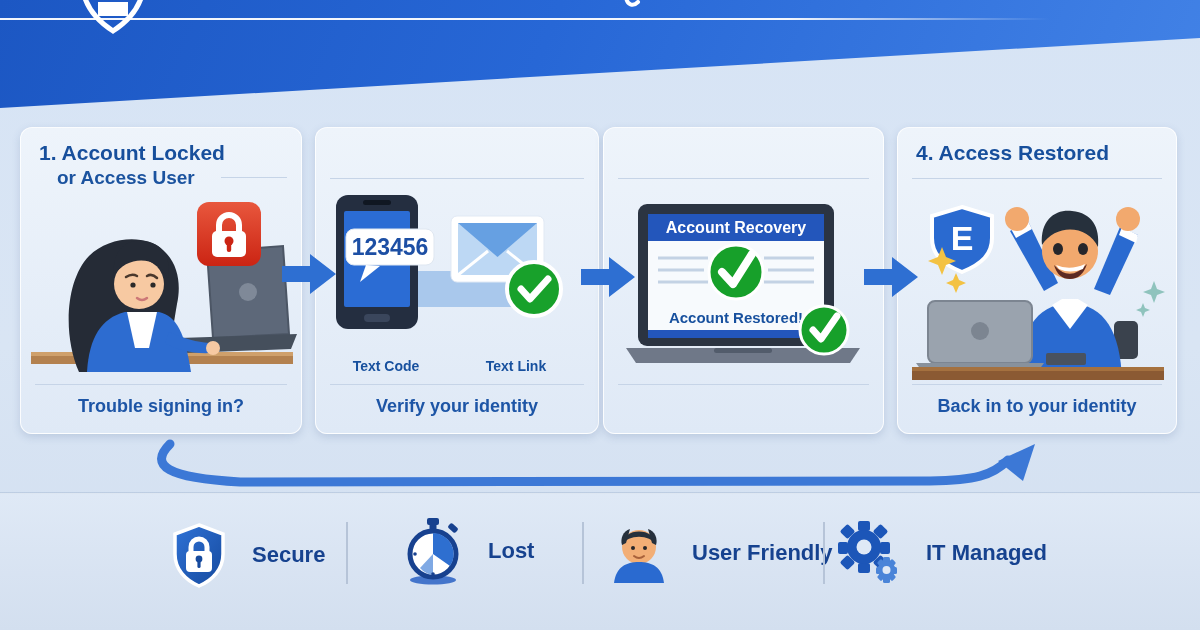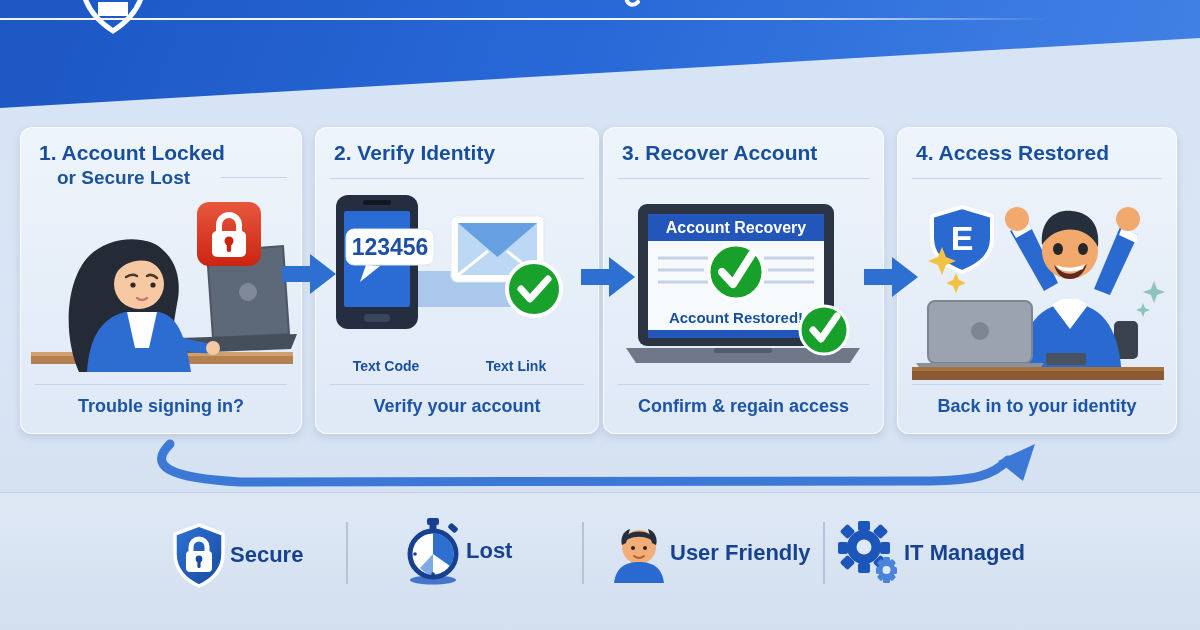--- a/index.html
+++ b/index.html
@@ -31,21 +31,21 @@
   .mini-label{position:absolute;top:230px;font-size:14px;font-weight:bold;color:#17509e;text-align:center;}
   
   .step-arrow{position:absolute;z-index:5;}
   
   .swoosh{position:absolute;left:0;top:432px;z-index:4;}
   .section-divider{position:absolute;left:0;top:492px;width:1200px;height:2px;
     background:linear-gradient(180deg,rgba(140,165,200,.55),rgba(255,255,255,.6));}
   .bottom-bg{position:absolute;left:0;top:494px;width:1200px;height:136px;
     background:linear-gradient(180deg,#dfe9f6 0%,#d3dfef 100%);}
   
-  .feature{position:absolute;display:flex;align-items:center;gap:2px;height:66px;z-index:6;}
+  .feature{position:absolute;display:flex;align-items:center;gap:24px;height:66px;z-index:6;}
   .feature-label{font-size:22px;font-weight:bold;color:#16428f;}
   .v-divider{position:absolute;top:522px;width:2px;height:62px;background:#b6c4d8;z-index:6;}
   svg text{font-family:"Liberation Sans",sans-serif;}
 </style>
 </head>
 <body>
 
 <div id="stage">
 
   <div class="header-band">
@@ -57,21 +57,21 @@
     <svg class="title-fragment" width="20" height="14" viewBox="0 0 20 14">
       <path d="M4 1 C 5 9 11 11 16 6" fill="none" stroke="#ffffff" stroke-width="4" stroke-linecap="round"></path>
     </svg>
   </div>
 
   <div class="bottom-bg"></div>
 
   <div class="card" style="left:20px;width:280px;">
     <div class="card-title">
       <span>1. Account Locked</span>
-      <div class="card-subtitle">or Secure Lost</div>
+      <div class="card-subtitle">or Access User</div>
     </div>
     <div class="title-divider partial"></div>
     <svg class="illus" style="top:58px;" width="280" height="196" viewBox="0 0 280 196">
 
       <rect x="10" y="166" width="262" height="12" fill="#b3814f"></rect>
       <rect x="10" y="166" width="262" height="4" fill="#cfa06b"></rect>
 
       <g>
         <path d="M186 66 L262 60 L268 148 L192 152 Z" fill="#5d6879" stroke="#4c5665" stroke-width="2"></path>
         <circle cx="227" cy="106" r="9" fill="#7f8998"></circle>
@@ -105,21 +105,20 @@
         <rect x="15" y="29" width="34" height="26" rx="5" fill="#ffffff"></rect>
         <circle cx="32" cy="39" r="4.5" fill="#cb2413"></circle>
         <rect x="29.8" y="40" width="4.4" height="10" rx="2" fill="#cb2413"></rect>
       </g>
     </svg>
     <div class="card-divider-bottom"></div>
     <div class="card-caption">Trouble signing in?</div>
   </div>
 
   <div class="card" style="left:315px;width:282px;">
-    <div class="card-title"><span>2. Verify Identity</span></div>
     <div class="title-divider"></div>
     <svg class="illus" style="top:55px;" width="282" height="170" viewBox="0 0 282 170">
       <rect x="70" y="88" width="165" height="36" fill="#a9c8ec"></rect>
 
       <g>
         <rect x="20" y="12" width="82" height="134" rx="12" fill="#242e40"></rect>
         <rect x="28" y="28" width="66" height="96" rx="2" fill="#2b6cd4"></rect>
         <rect x="47" y="17" width="28" height="5" rx="2.5" fill="#101722"></rect>
         <rect x="48" y="131" width="26" height="8" rx="4" fill="#3a465c"></rect>
       </g>
@@ -139,25 +138,24 @@
       </g>
 
       <g>
         <circle cx="218" cy="106" r="27" fill="#18a12b" stroke="#ffffff" stroke-width="4"></circle>
         <path d="M205 106 L214 116 L232 96" fill="none" stroke="#ffffff" stroke-width="7" stroke-linecap="round" stroke-linejoin="round"></path>
       </g>
     </svg>
     <div class="mini-label" style="left:10px;width:120px;">Text Code</div>
     <div class="mini-label" style="left:135px;width:130px;">Text Link</div>
     <div class="card-divider-bottom"></div>
-    <div class="card-caption">Verify your account</div>
+    <div class="card-caption">Verify your identity</div>
   </div>
 
   <div class="card" style="left:603px;width:279px;">
-    <div class="card-title"><span>3. Recover Account</span></div>
     <div class="title-divider"></div>
     <svg class="illus" style="top:60px;" width="279" height="190" viewBox="0 0 279 190">
 
       <g>
         <rect x="34" y="16" width="196" height="142" rx="9" fill="#2b3442"></rect>
         <rect x="44" y="26" width="176" height="124" fill="#f7fafd"></rect>
         <rect x="44" y="26" width="176" height="27" fill="#2356bb"></rect>
         <text x="132" y="45" text-anchor="middle" font-size="16" font-weight="bold" fill="#ffffff">Account Recovery</text>
         <g stroke="#c3d2e4" stroke-width="3">
           <line x1="54" y1="70" x2="104" y2="70"></line>
@@ -173,21 +171,20 @@
         <rect x="44" y="142" width="176" height="8" fill="#2356bb"></rect>
         <path d="M22 160 L256 160 L246 175 L32 175 Z" fill="#6f7888"></path>
         <rect x="110" y="160" width="58" height="5" rx="2.5" fill="#525c6b"></rect>
       </g>
       <g>
         <circle cx="220" cy="142" r="24" fill="#17a02a" stroke="#ffffff" stroke-width="3"></circle>
         <path d="M209 142 L217 151 L233 128" fill="none" stroke="#ffffff" stroke-width="7" stroke-linecap="round" stroke-linejoin="round"></path>
       </g>
     </svg>
     <div class="card-divider-bottom"></div>
-    <div class="card-caption">Confirm &amp; regain access</div>
   </div>
 
   <div class="card" style="left:897px;width:278px;">
     <div class="card-title"><span>4. Access Restored</span></div>
     <div class="title-divider"></div>
     <svg class="illus" style="top:55px;" width="278" height="200" viewBox="0 0 278 200">
 
       <g>
         <path d="M64 24 L94 33 V55 C94 71 84 81 64 89 C44 81 34 71 34 55 V33 Z" fill="#2a6ad0" stroke="#ffffff" stroke-width="4"></path>
         <text x="64" y="67" text-anchor="middle" font-size="34" font-weight="bold" fill="#ffffff">E</text>

